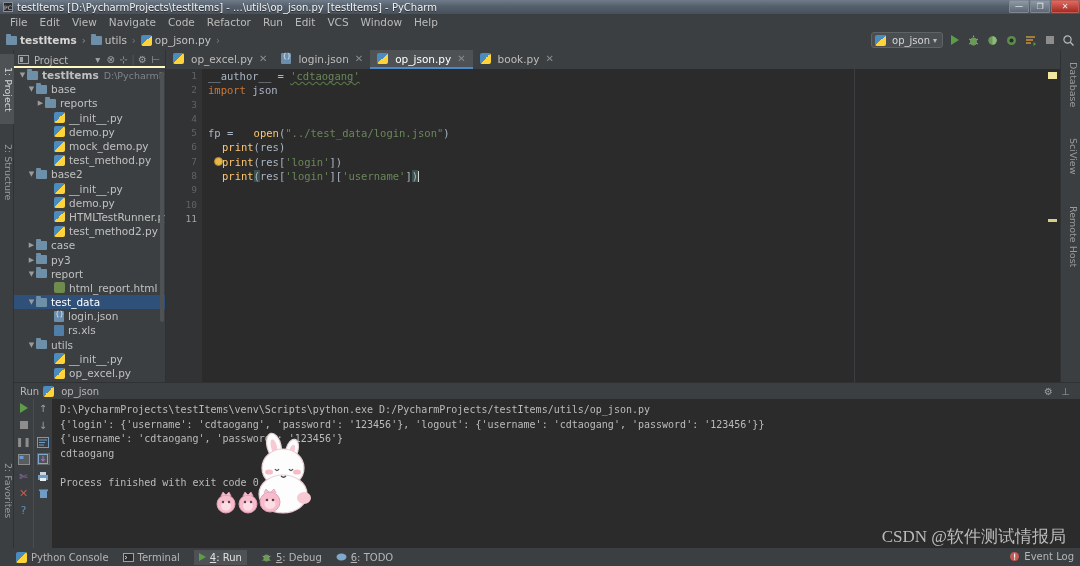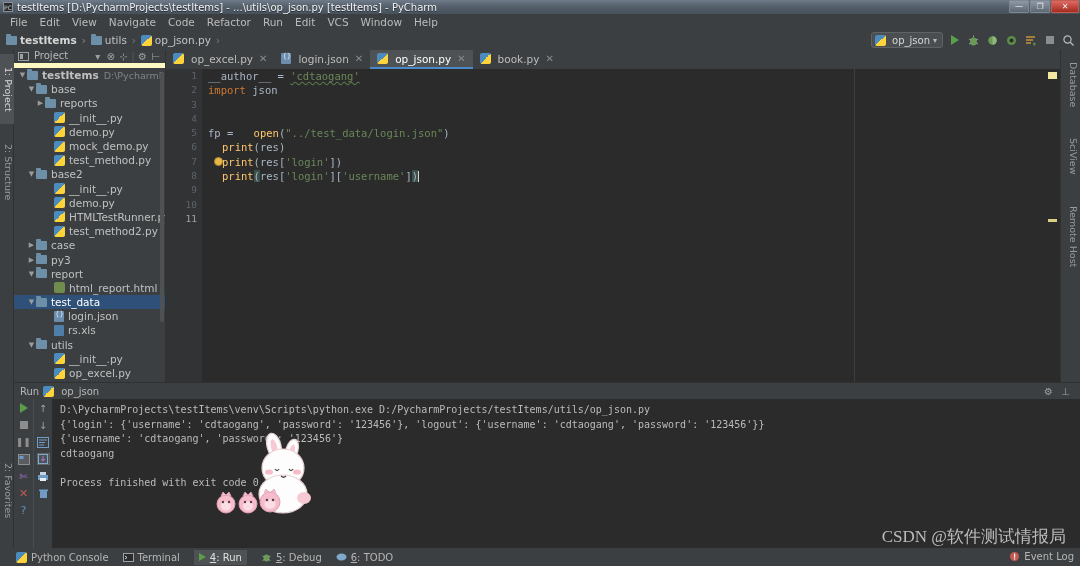--- a/index.html
+++ b/index.html
@@ -102,22 +102,22 @@
     position: absolute; left: 0; top: 382px; width: 14px; height: 166px;
     background: #3c3f41; border-right: 1px solid #2f3133;
   }
 
   
   .projpanel {
     position: absolute; left: 14px; top: 50px; width: 152px; height: 332px;
     background: #3c3f41; border-right: 1px solid #2f3133;
   }
   .projhdr {
-    height: 18px; display: flex; align-items: flex-start; padding: 0 3px;
-    border-bottom: 5px solid #fef9c3;
+    height: 18px; display: flex; align-items: flex-end; padding: 0 3px;
+    border-bottom: 2px solid #fef9c3;
   }
   .projhdr .lbl { font-size: 10px; color: #b8b8b8; margin-left: 4px; }
   .projhdr .gap { flex: 1; }
   .hico { width: 13px; height: 13px; display:flex;align-items:center;justify-content:center;
           color:#9aa0a4; font-size:10px; }
   .tree { position: absolute; left: 0; top: 18px; right: 0; bottom: 0; overflow: hidden; background:#3c3f41;}
   .trow {
     display: flex; align-items: center; height: 14.2px; padding-left: 4px; white-space: nowrap;
     font-size: 10.5px; color: #c0c0c0;
   }

